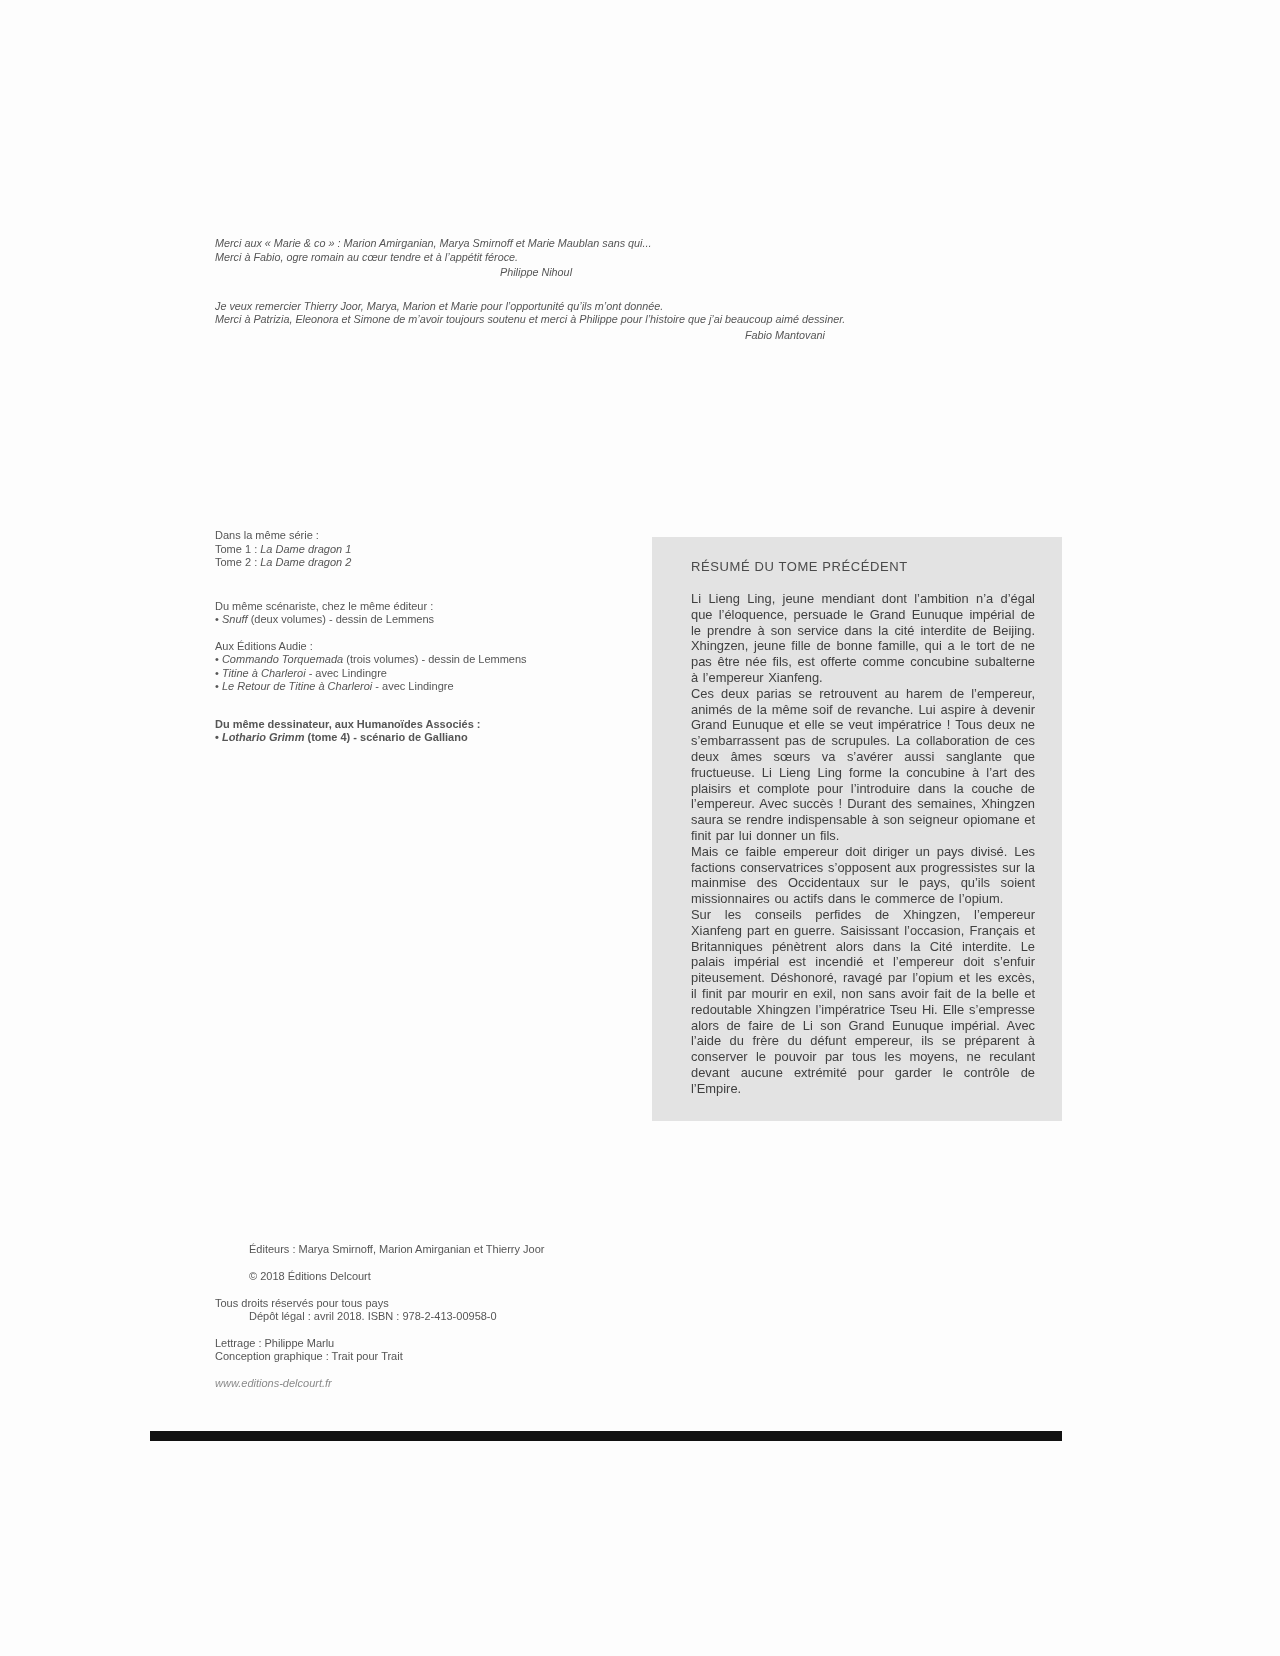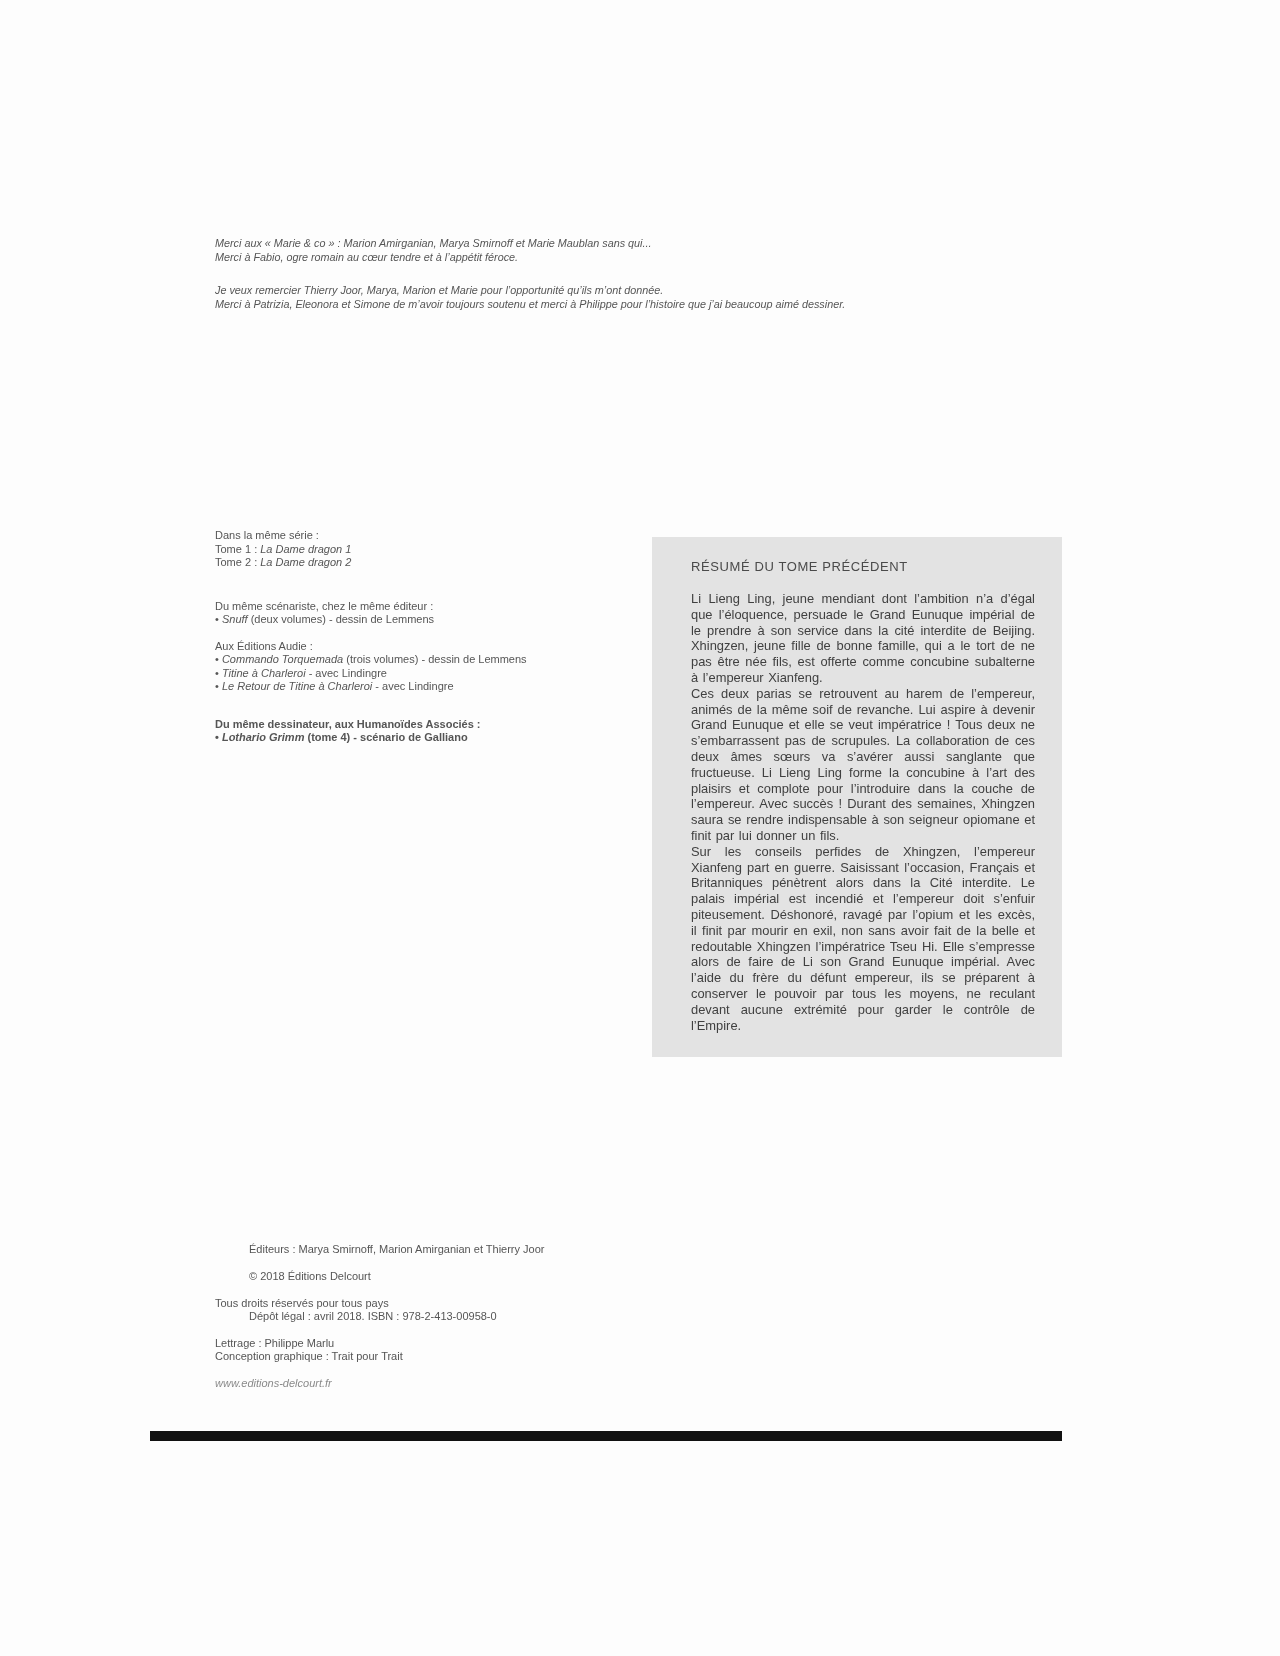--- a/index.html
+++ b/index.html
@@ -99,24 +99,26 @@
 </style>
 </head>
 <body>
 
 <div class="page">
 
   <div class="acks">
     <div class="block-1">
       <div>Merci aux « Marie &amp; co » : Marion Amirganian, Marya Smirnoff et Marie Maublan sans qui...</div>
       <div>Merci à Fabio, ogre romain au cœur tendre et à l’appétit féroce.</div>
+      <div class="sig sig-1">Philippe Nihoul</div>
     </div>
     <div class="block-2">
       <div>Je veux remercier Thierry Joor, Marya, Marion et Marie pour l’opportunité qu’ils m’ont donnée.</div>
       <div>Merci à Patrizia, Eleonora et Simone de m’avoir toujours soutenu et merci à Philippe pour l’histoire que j’ai beaucoup aimé dessiner.</div>
+      <div class="sig sig-2">Fabio Mantovani</div>
     </div>
   </div>
 
   <div class="biblio">
 
     <div class="section">
       <div>Dans la même série :</div>
       <div><span>Tome 1 : </span><i>La Dame dragon 1</i><span></span></div>
       <div><span>Tome 2 : </span><i>La Dame dragon 2</i><span></span></div>
     </div>
@@ -138,20 +140,21 @@
       <div>Du même dessinateur, aux Humanoïdes Associés :</div>
       <div><span>• </span><i>Lothario Grimm</i><span> (tome 4) - scénario de Galliano</span></div>
     </div>
 
   </div>
 
   <div class="resume-box" style="background: rgb(227, 227, 227);">
     <div class="resume-title">RÉSUMÉ DU TOME PRÉCÉDENT</div>
     <p>Li Lieng Ling, jeune mendiant dont l’ambition n’a d’égal que l’éloquence, persuade le Grand Eunuque impérial de le prendre à son service dans la cité interdite de Beijing. Xhingzen, jeune fille de bonne famille, qui a le tort de ne pas être née fils, est offerte comme concubine subalterne à l’empereur Xianfeng.</p>
     <p>Ces deux parias se retrouvent au harem de l’empereur, animés de la même soif de revanche. Lui aspire à devenir Grand Eunuque et elle se veut impératrice ! Tous deux ne s’embarrassent pas de scrupules. La collaboration de ces deux âmes sœurs va s’avérer aussi sanglante que fructueuse. Li Lieng Ling forme la concubine à l’art des plaisirs et complote pour l’introduire dans la couche de l’empereur. Avec succès ! Durant des semaines, Xhingzen saura se rendre indispensable à son seigneur opiomane et finit par lui donner un fils.</p>
+    <p>Mais ce faible empereur doit diriger un pays divisé. Les factions conservatrices s’opposent aux progressistes sur la mainmise des Occidentaux sur le pays, qu’ils soient missionnaires ou actifs dans le commerce de l’opium.</p>
     <p>Sur les conseils perfides de Xhingzen, l’empereur Xianfeng part en guerre. Saisissant l’occasion, Français et Britanniques pénètrent alors dans la Cité interdite. Le palais impérial est incendié et l’empereur doit s’enfuir piteusement. Déshonoré, ravagé par l’opium et les excès, il finit par mourir en exil, non sans avoir fait de la belle et redoutable Xhingzen l’impératrice Tseu Hi. Elle s’empresse alors de faire de Li son Grand Eunuque impérial. Avec l’aide du frère du défunt empereur, ils se préparent à conserver le pouvoir par tous les moyens, ne reculant devant aucune extrémité pour garder le contrôle de l’Empire.</p>
   </div>
 
   <div class="credits">
     <div class="entry">Éditeurs : Marya Smirnoff, Marion Amirganian et Thierry Joor</div>
     <div class="entry">© 2018 Éditions Delcourt</div>
     <div class="tight">Tous droits réservés pour tous pays</div>
     <div class="entry">Dépôt légal : avril 2018. ISBN : 978-2-413-00958-0</div>
     <div class="tight">Lettrage : Philippe Marlu</div>
     <div class="tight">Conception graphique : Trait pour Trait</div>

